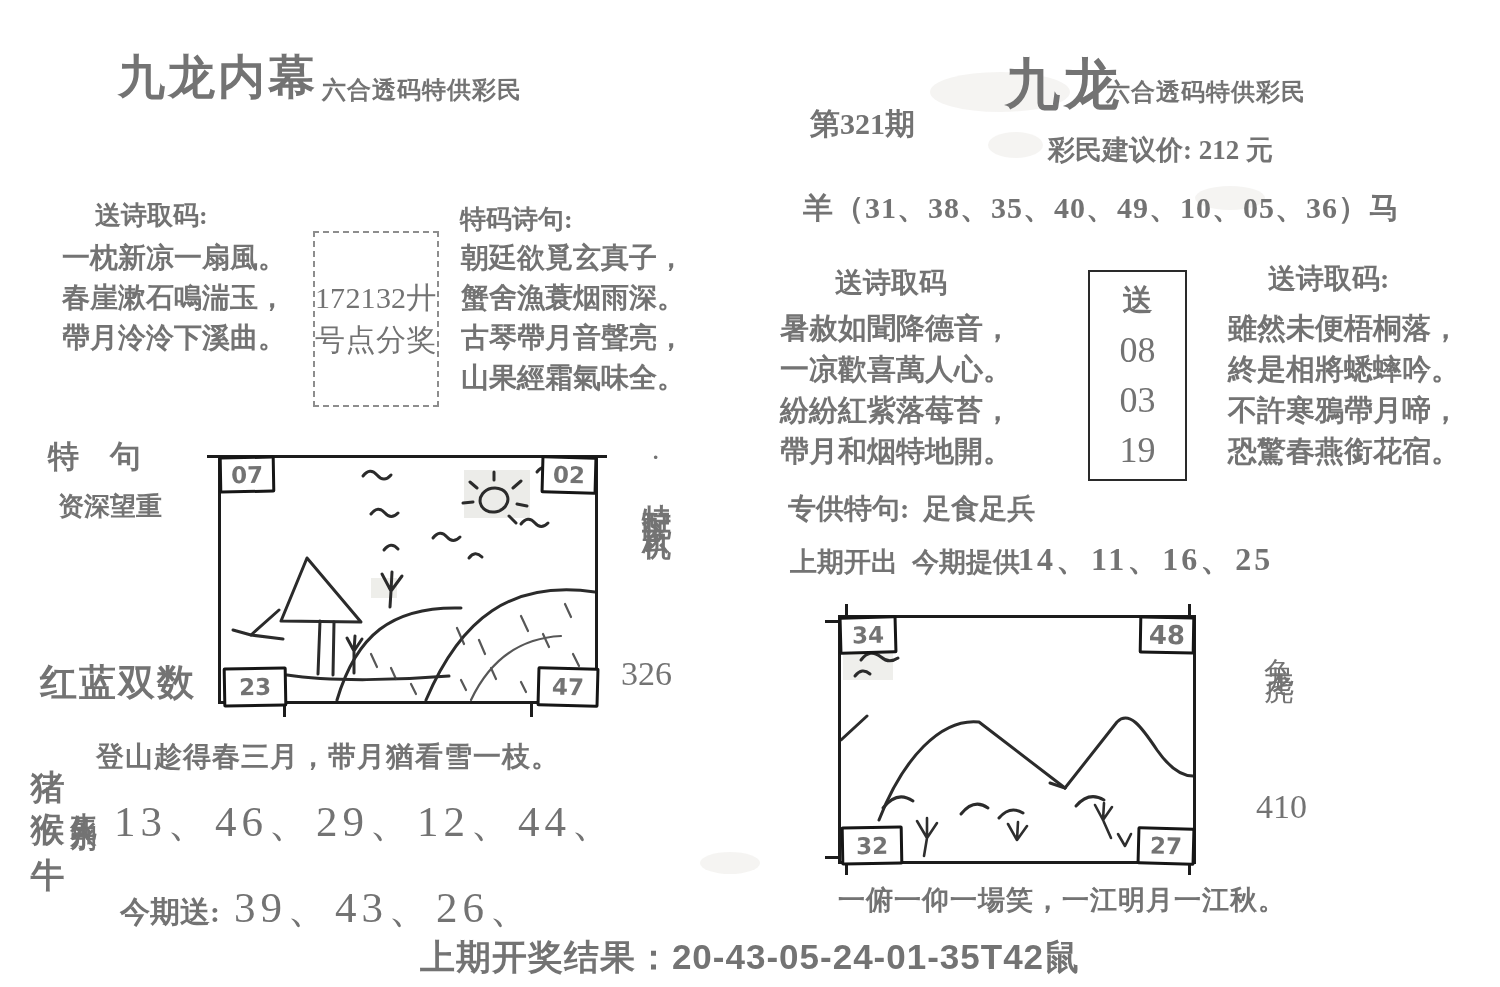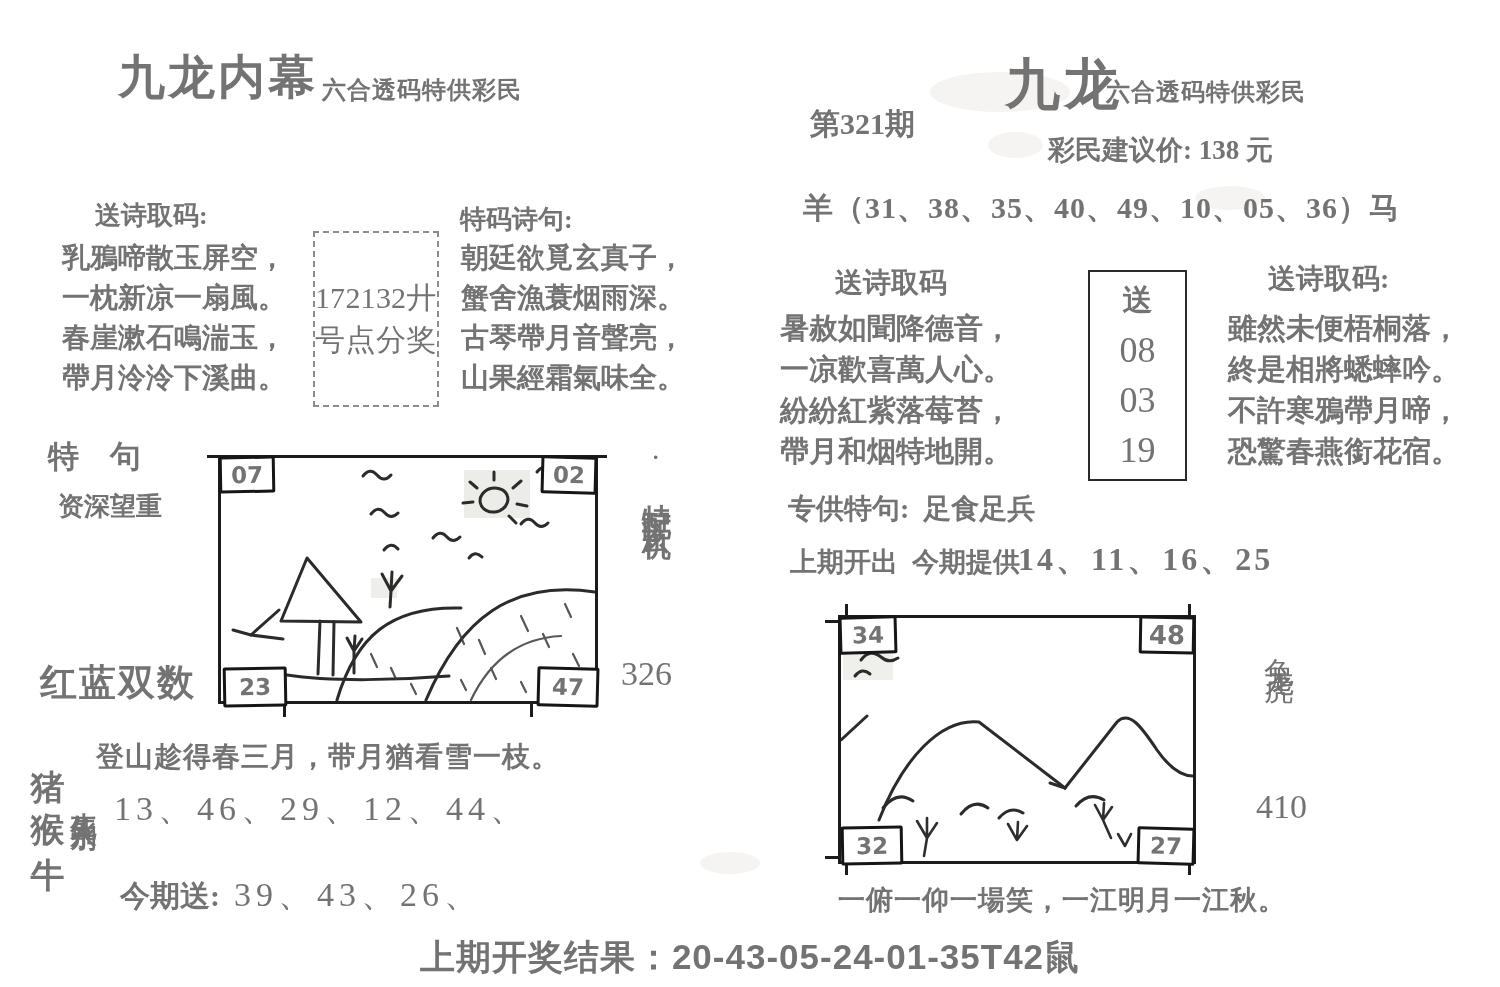--- a/index.html
+++ b/index.html
@@ -54,21 +54,21 @@
   }
   .tick{position:absolute;background:#1c1c1c;z-index:2;}
 
   
   .vtext{writing-mode:vertical-rl;text-orientation:upright;}
   .v-mystery{font-size:29px;font-weight:bold;letter-spacing:9px;}
   .v-zodiac-l{font-size:34px;font-weight:bold;letter-spacing:44px;}
   .v-life{font-size:26px;font-weight:bold;letter-spacing:4px;}
   .v-zodiac-r{font-size:30px;letter-spacing:8px;}
 
-  .num-big{font-size:34px;letter-spacing:5px;}
+  .num-big{font-size:43px;letter-spacing:5px;margin-top:7px;}
   .mnum{font-size:34px;}
   .verse{font-size:28px;font-weight:bold;letter-spacing:1px;}
   .caption{font-size:27px;font-weight:bold;letter-spacing:1px;}
   .dotmark{font-size:22px;font-weight:bold;}
 
   .inline-row{display:flex;align-items:baseline;gap:14px;}
   .footer-line{
     font-family:"Liberation Sans","DejaVu Sans",sans-serif;
     font-size:35px;font-weight:bold;letter-spacing:1px;
     width:100%;text-align:center;
@@ -84,21 +84,20 @@
   <div class="smudge" style="left:1195px;top:186px;width:70px;height:24px;"></div>
   <div class="smudge" style="left:700px;top:852px;width:60px;height:22px;"></div>
 
   <div class="abs title-l" style="left:118px;top:46px;">九龙内幕</div>
   <div class="abs subtitle" style="left:322px;top:74px;">六合透码特供彩民</div>
 
   <div class="abs label" style="left:95px;top:198px;">送诗取码:</div>
   <div class="abs label" style="left:460px;top:202px;">特码诗句:</div>
 
   <div class="abs poem" style="left:62px;top:238px;">
-    <p>乳鴉啼散玉屏空，</p>
     <p>一枕新凉一扇風。</p>
     <p>春崖漱石鳴湍玉，</p>
     <p>帶月泠泠下溪曲。</p>
   </div>
 
   <div class="timebox">
     <p>17号</p>
     <p>21点</p>
     <p>32分</p>
     <p>廾奖</p>
@@ -173,21 +172,21 @@
   <div class="abs num-big" style="left:114px;top:786px;">13、46、29、12、44、</div>
 
   <div class="abs inline-row" style="left:120px;top:872px;">
     <span style="font-size:30px;font-weight:bold;">今期送:</span>
     <span class="num-big">39、43、26、</span>
   </div>
 
   <div class="abs issue" style="left:810px;top:104px;">第321期</div>
   <div class="abs title-r" style="left:1005px;top:48px;">九龙</div>
   <div class="abs subtitle" style="left:1106px;top:76px;">六合透码特供彩民</div>
-  <div class="abs price" style="left:1048px;top:132px;">彩民建议价: 138 元</div>
+  <div class="abs price" style="left:1048px;top:132px;">彩民建议价: 212 元</div>
 
   <div class="abs zline" style="left:803px;top:188px;">羊（31、38、35、40、49、10、05、36）马</div>
 
   <div class="abs label" style="left:835px;top:264px;font-size:28px;">送诗取码</div>
   <div class="abs poem poem-r" style="left:780px;top:308px;">
     <p>暑赦如聞降德音，</p>
     <p>一凉歡喜萬人心。</p>
     <p>紛紛紅紫落莓苔，</p>
     <p>帶月和烟特地開。</p>
   </div>

